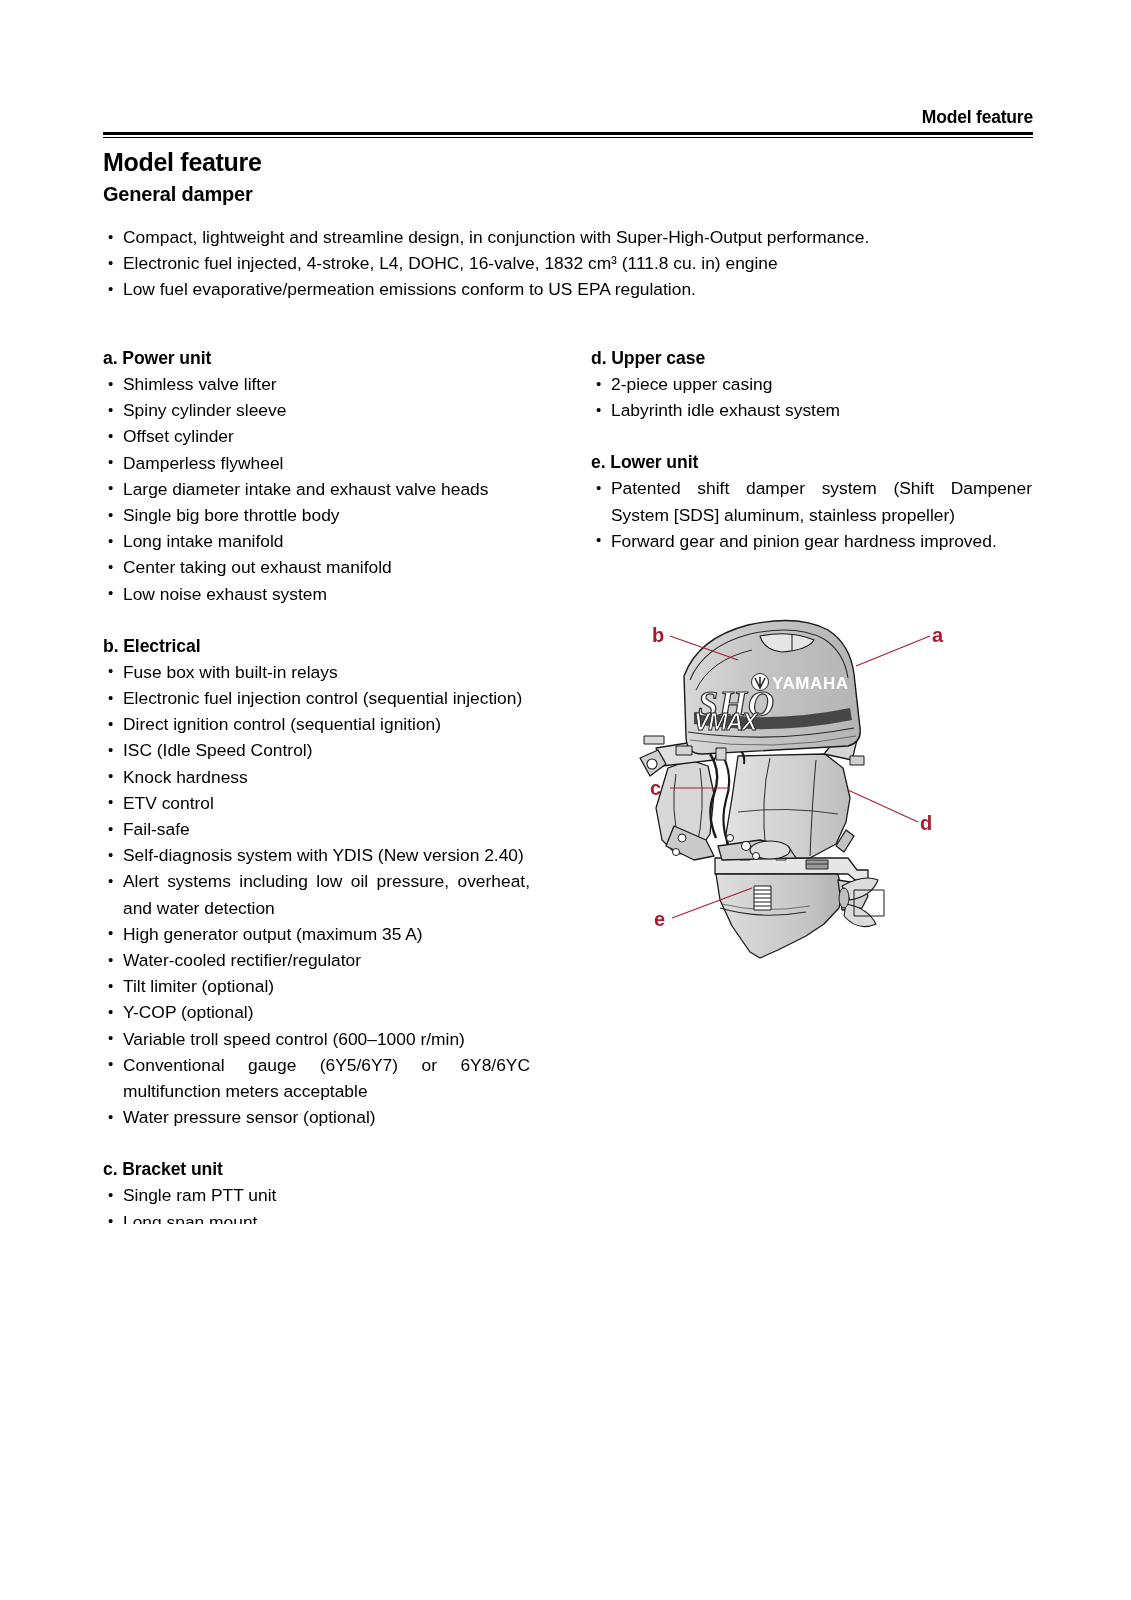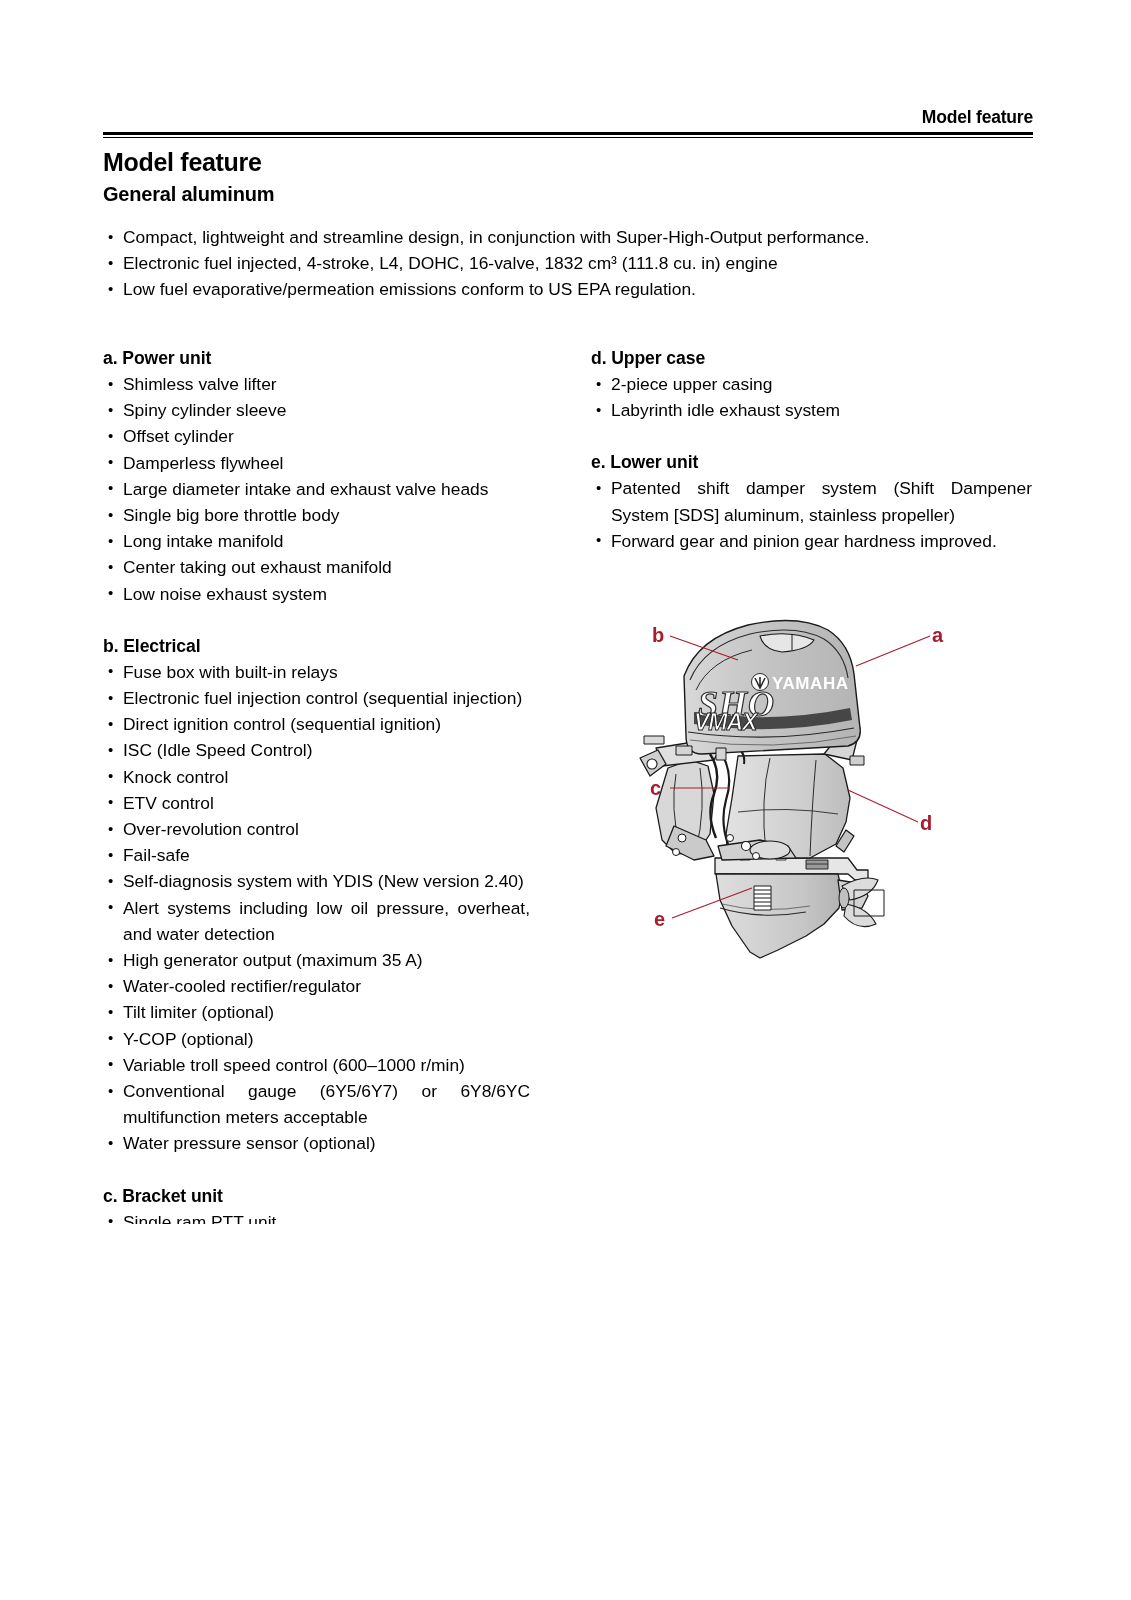--- a/index.html
+++ b/index.html
@@ -161,21 +161,21 @@
 
 <div id="page">
 
   <div class="header-zone">
     <div class="header-title">Model feature</div>
     <div class="header-rule-thick"></div>
     <div class="header-rule-thin"></div>
   </div>
 
   <div class="page-title">Model feature</div>
-  <div class="section-title">General aluminum</div>
+  <div class="section-title">General damper</div>
 
   <ul class="bullet-list intro-list" id="intro-list">
       <li>Compact, lightweight and streamline design, in conjunction with Super-High-Output performance.</li>
       <li>Electronic fuel injected, 4-stroke, L4, DOHC, 16-valve, 1832 cm³ (111.8 cu. in) engine</li>
       <li>Low fuel evaporative/permeation emissions conform to US EPA regulation.</li>
     </ul>
 
   <div class="col-left" id="col-left">
       <div class="group">
         <div class="sub-head">a. Power unit</div>
@@ -191,23 +191,22 @@
           <li>Low noise exhaust system</li>
         </ul>
       </div>
       <div class="group">
         <div class="sub-head">b. Electrical</div>
         <ul class="bullet-list">
           <li>Fuse box with built-in relays</li>
           <li>Electronic fuel injection control (sequential injection)</li>
           <li>Direct ignition control (sequential ignition)</li>
           <li>ISC (Idle Speed Control)</li>
-          <li>Knock control</li>
+          <li>Knock hardness</li>
           <li>ETV control</li>
-          <li>Over-revolution control</li>
           <li>Fail-safe</li>
           <li>Self-diagnosis system with YDIS (New version 2.40)</li>
           <li>Alert systems including low oil pressure, overheat, and water detection</li>
           <li>High generator output (maximum 35 A)</li>
           <li>Water-cooled rectifier/regulator</li>
           <li>Tilt limiter (optional)</li>
           <li>Y-COP (optional)</li>
           <li>Variable troll speed control (600–1000 r/min)</li>
           <li>Conventional gauge (6Y5/6Y7) or 6Y8/6YC multifunction meters acceptable</li>
           <li>Water pressure sensor (optional)</li>

